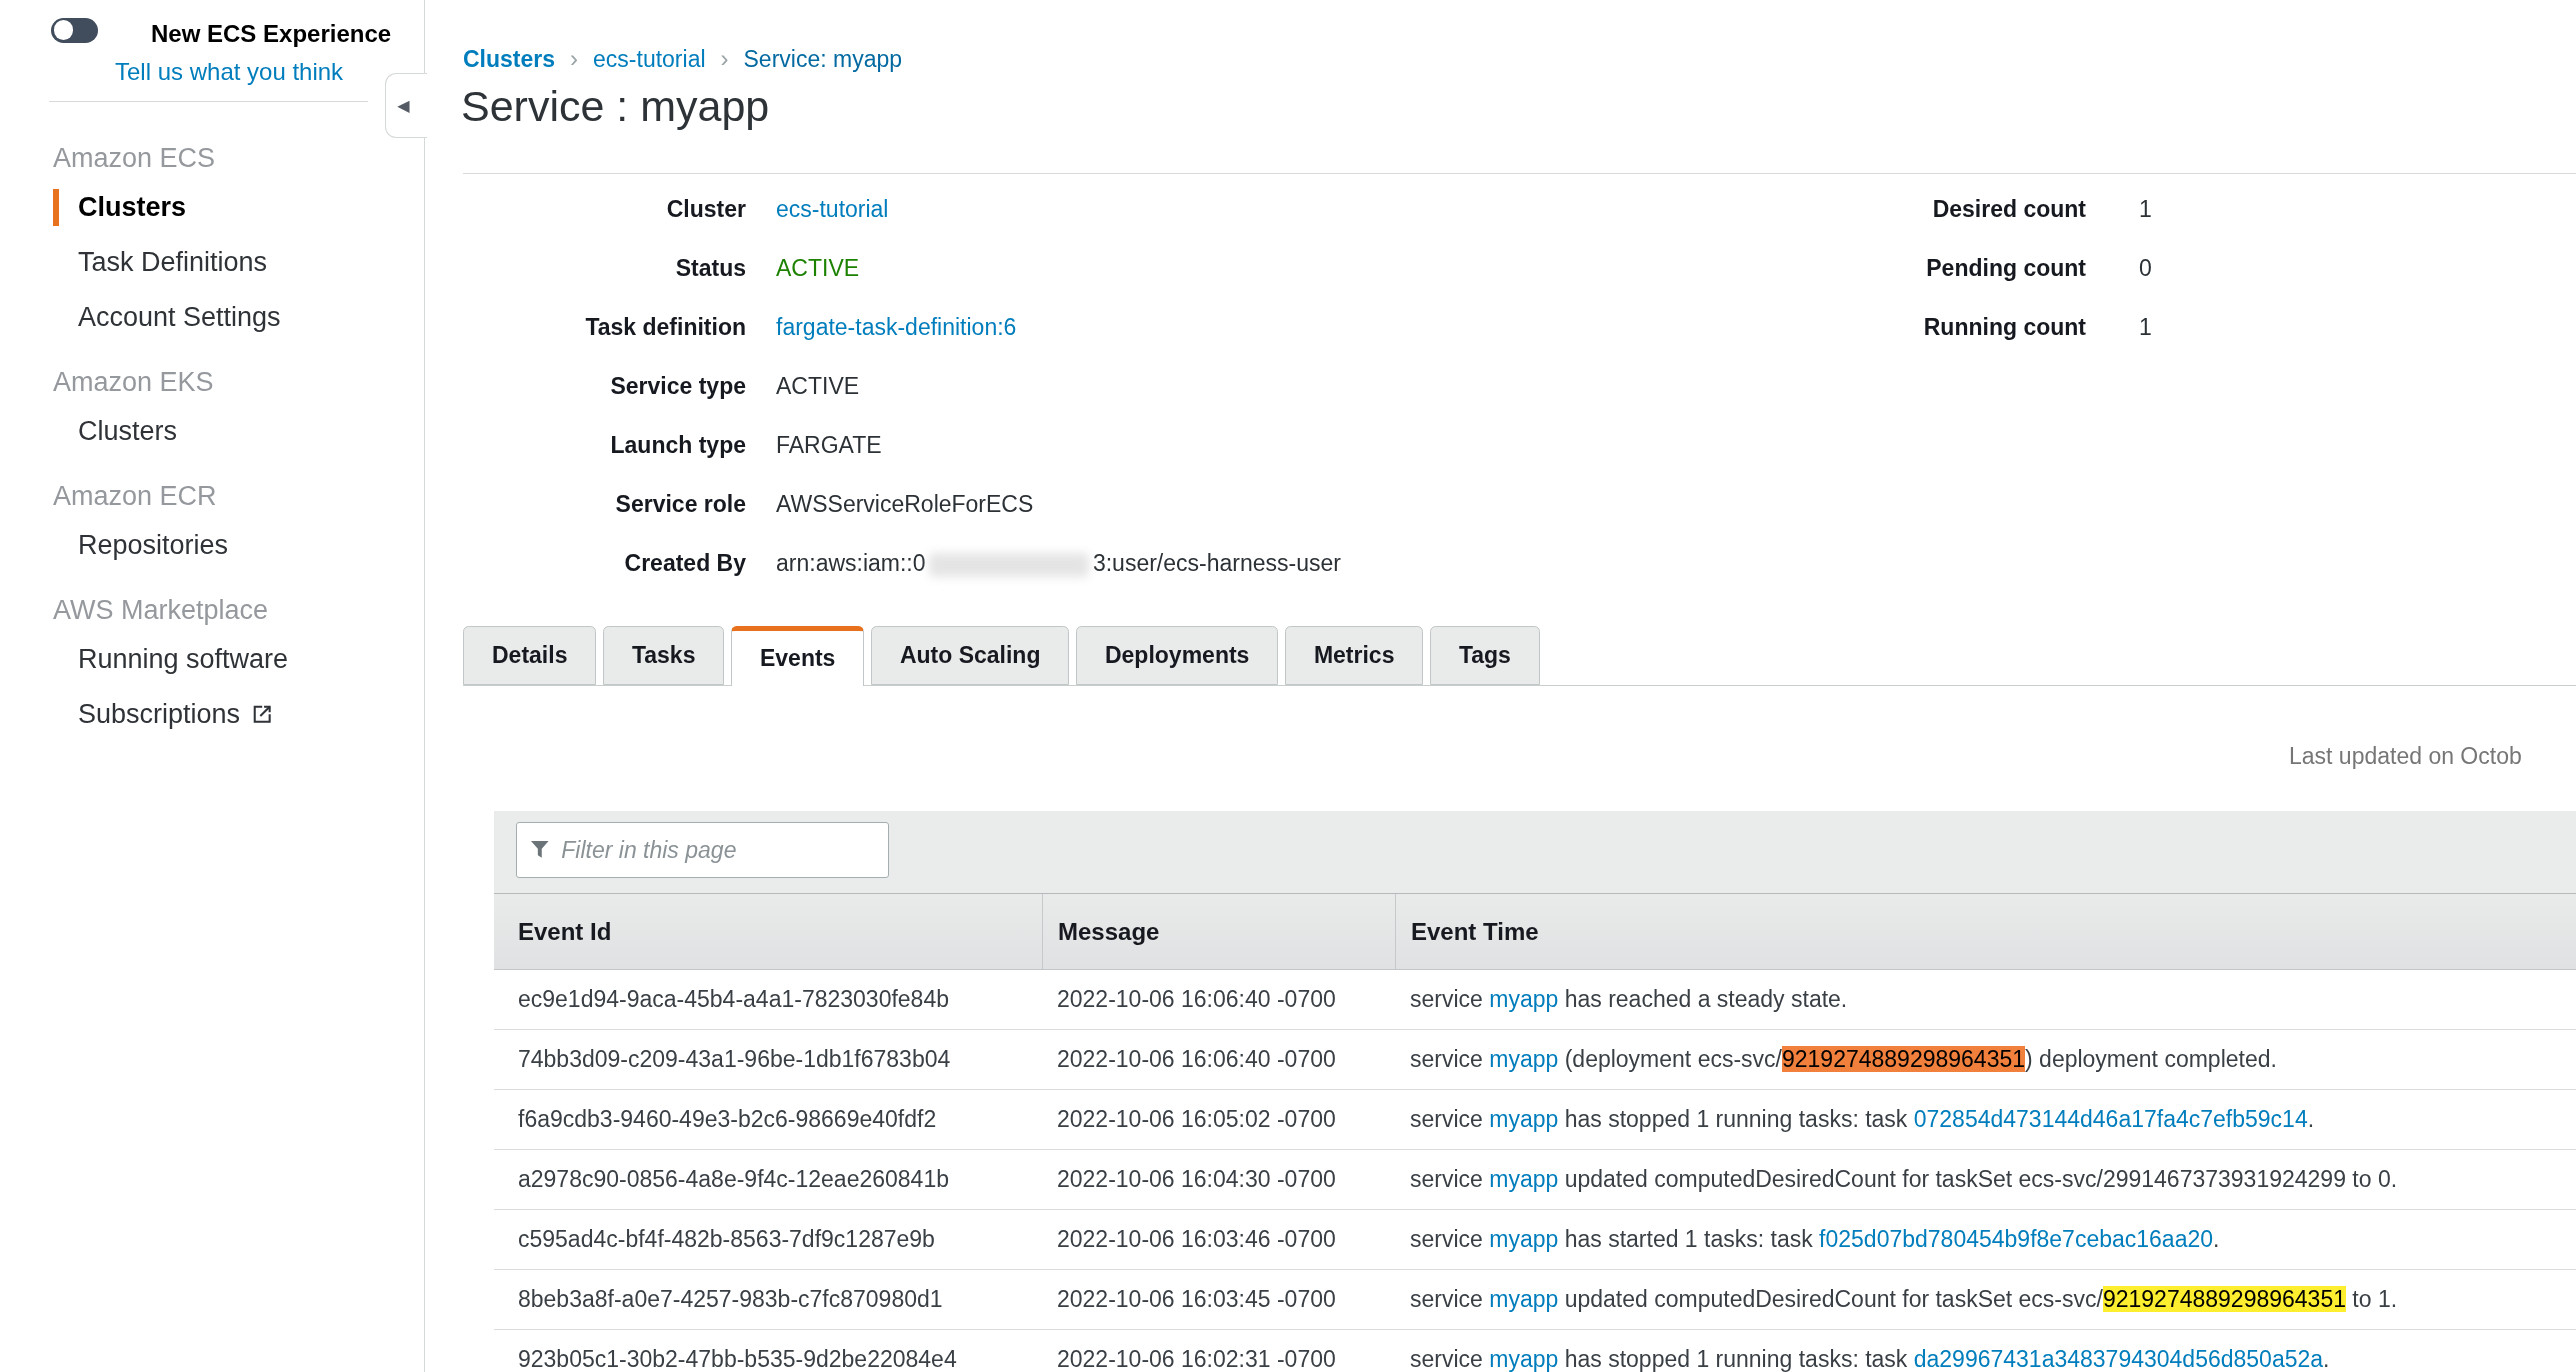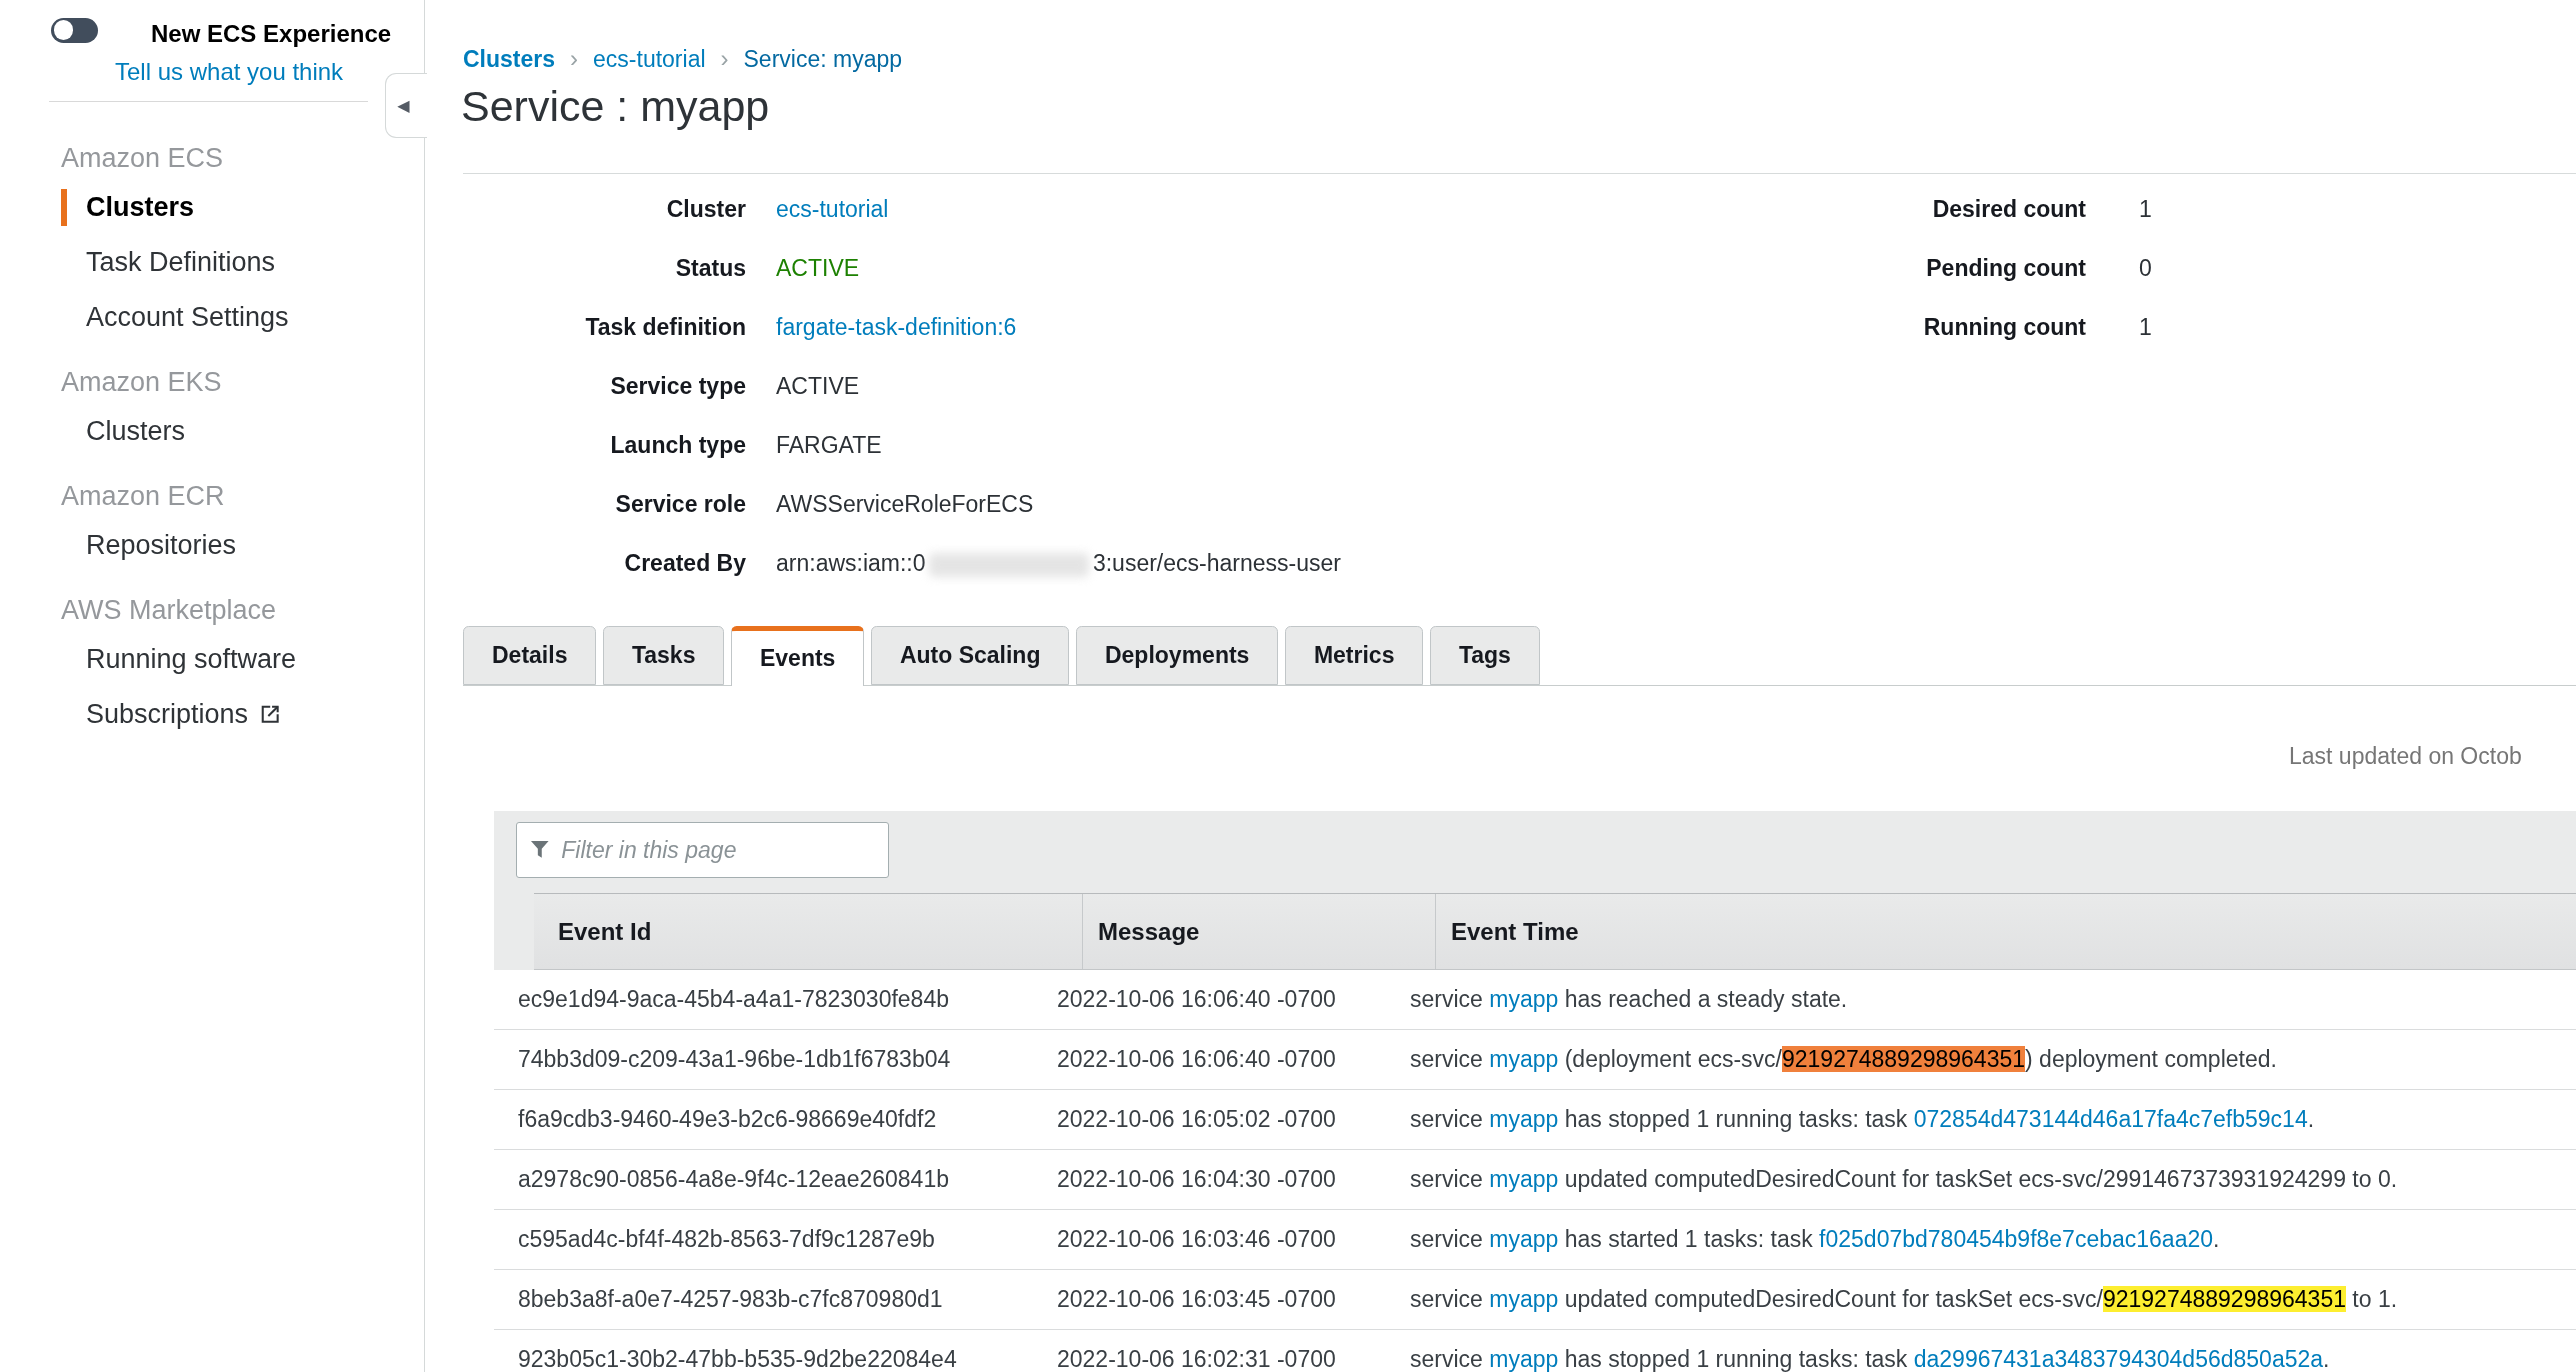--- a/index.html
+++ b/index.html
@@ -9,21 +9,21 @@
     font-family:"Liberation Sans",sans-serif;
     -webkit-font-smoothing:antialiased;
   }
   
   .sidebar{position:absolute;left:0;top:0;bottom:0;width:424px;background:#fff;border-right:0.9px solid #d5d9d9;}
   .toggle{position:absolute;left:51px;top:17.7px;width:47px;height:25px;border-radius:13px;background:#414d5c;cursor:pointer;}
   .toggle .knob{position:absolute;left:2.8px;top:2.8px;width:19.6px;height:19.6px;border-radius:50%;background:#fff;}
   .toggle-label{position:absolute;left:117px;top:19.6px;font-size:24px;font-weight:600;color:#000;margin-left:34px;}
   .feedback-link{position:absolute;left:115px;top:58px;font-size:24px;color:#007dbc;cursor:pointer;}
   .side-divider{position:absolute;left:49px;top:101px;width:319px;border-top:0.9px solid #d9d9d9;}
-  .nav{position:absolute;left:8px;top:121px;right:0;}
+  .nav{position:absolute;left:0;top:121px;right:0;}
   .nav-header{margin:22.4px 0 5.6px 53px;font-size:27px;color:#95989c;}
   .nav-item{position:relative;margin:0;padding:12px 0 12px 78px;font-size:27px;color:#2f3337;cursor:pointer;display:flex;align-items:center;gap:11.2px;}
   .nav-item.active{font-weight:700;color:#000;}
   .nav-item.active::before{content:"";position:absolute;left:53px;top:9.3px;bottom:9.3px;width:5.6px;background:#e8711d;}
   .ext-icon svg{display:block;}
   
   .collapse-handle{position:absolute;left:385px;top:73px;width:41px;height:63px;background:#fff;z-index:3;
     border:0.9px solid #d5d9d9;border-right:none;border-radius:11.2px 0 0 11.2px;cursor:pointer;
     display:flex;align-items:center;}
   .collapse-handle .tri{margin-left:11.2px;font-size:16px;color:#545b64;line-height:1;}
@@ -55,21 +55,21 @@
   
   .gray-panel{position:absolute;left:69px;right:0;top:811px;height:672px;background:#eaebeb;padding-top:11.2px;box-sizing:border-box;}
   .filter-box{margin-left:22.4px;width:373px;height:56px;box-sizing:border-box;background:#fff;border:1.9px solid #a4aeb0;
     border-radius:3px;display:flex;align-items:center;padding:0 13px;gap:9.3px;}
   .filter-box input{border:none;outline:none;flex:1;font-size:23px;font-family:"Liberation Sans",sans-serif;color:#3a3f44;background:transparent;}
   .filter-box input::placeholder{color:#8a9296;font-style:italic;}
   .funnel-icon svg{display:block;}
   .ev-table{margin-top:15px;width:100%;}
   .thead{display:grid;grid-template-columns:548px 353px 1fr;height:75px;align-items:center;
     background:linear-gradient(#e9eaea,#e0e1e2);border-top:0.9px solid #b7babc;border-bottom:0.9px solid #c3c6c8;
-    font-size:24px;font-weight:700;color:#16191f;margin-left:40px;}
+    font-size:24px;font-weight:700;color:#16191f;}
   .thead .th{padding-left:15px;height:100%;display:flex;align-items:center;box-sizing:border-box;}
   .thead .th:first-child{padding-left:24px;}
   .thead .th + .th{border-left:0.9px solid #c6c9cb;}
   .trow{display:grid;grid-template-columns:548px 353px 1fr;height:59px;align-items:center;background:#fff;
     border-bottom:0.9px solid #dadcdd;font-size:23px;color:#393f44;}
   .trow .td{padding-left:15px;white-space:nowrap;overflow:hidden;}
   .trow .td:first-child{padding-left:24px;}
   .msg-link{color:#007dbc;cursor:pointer;}
   .hl-orange{background:#f0803c;color:#000;}
   .hl-yellow{background:#fdee30;color:#000;}

